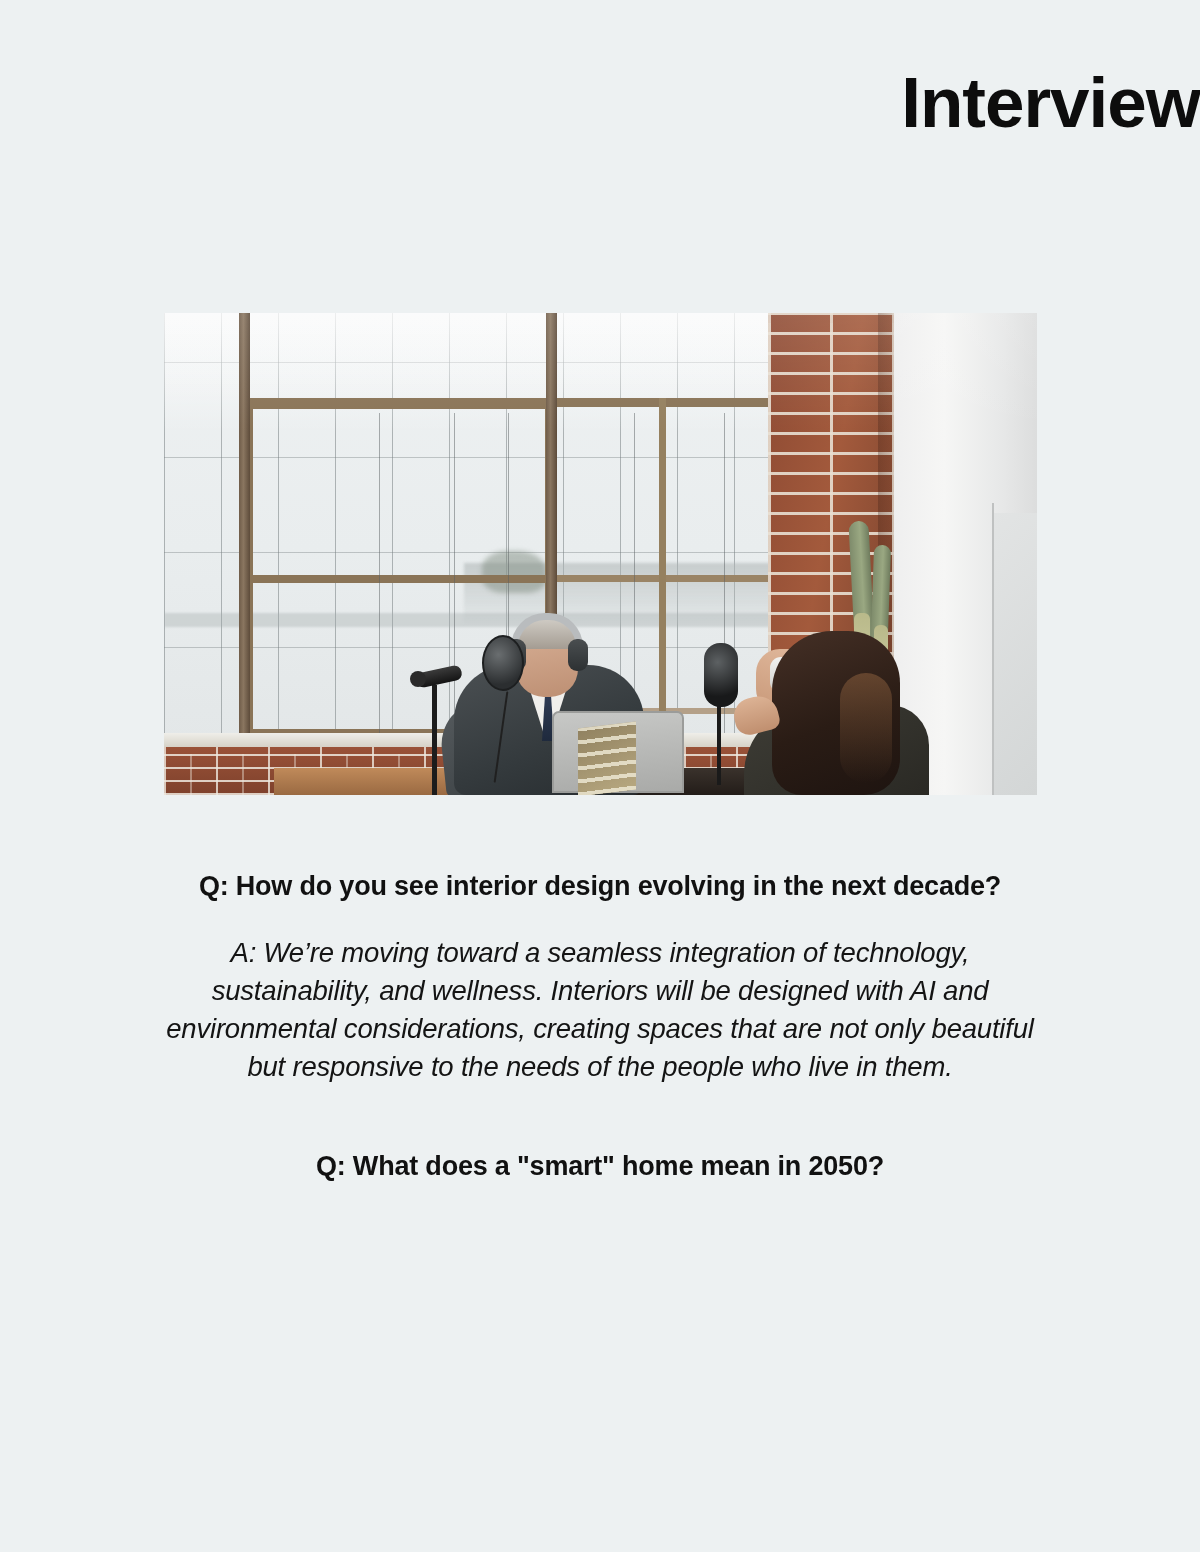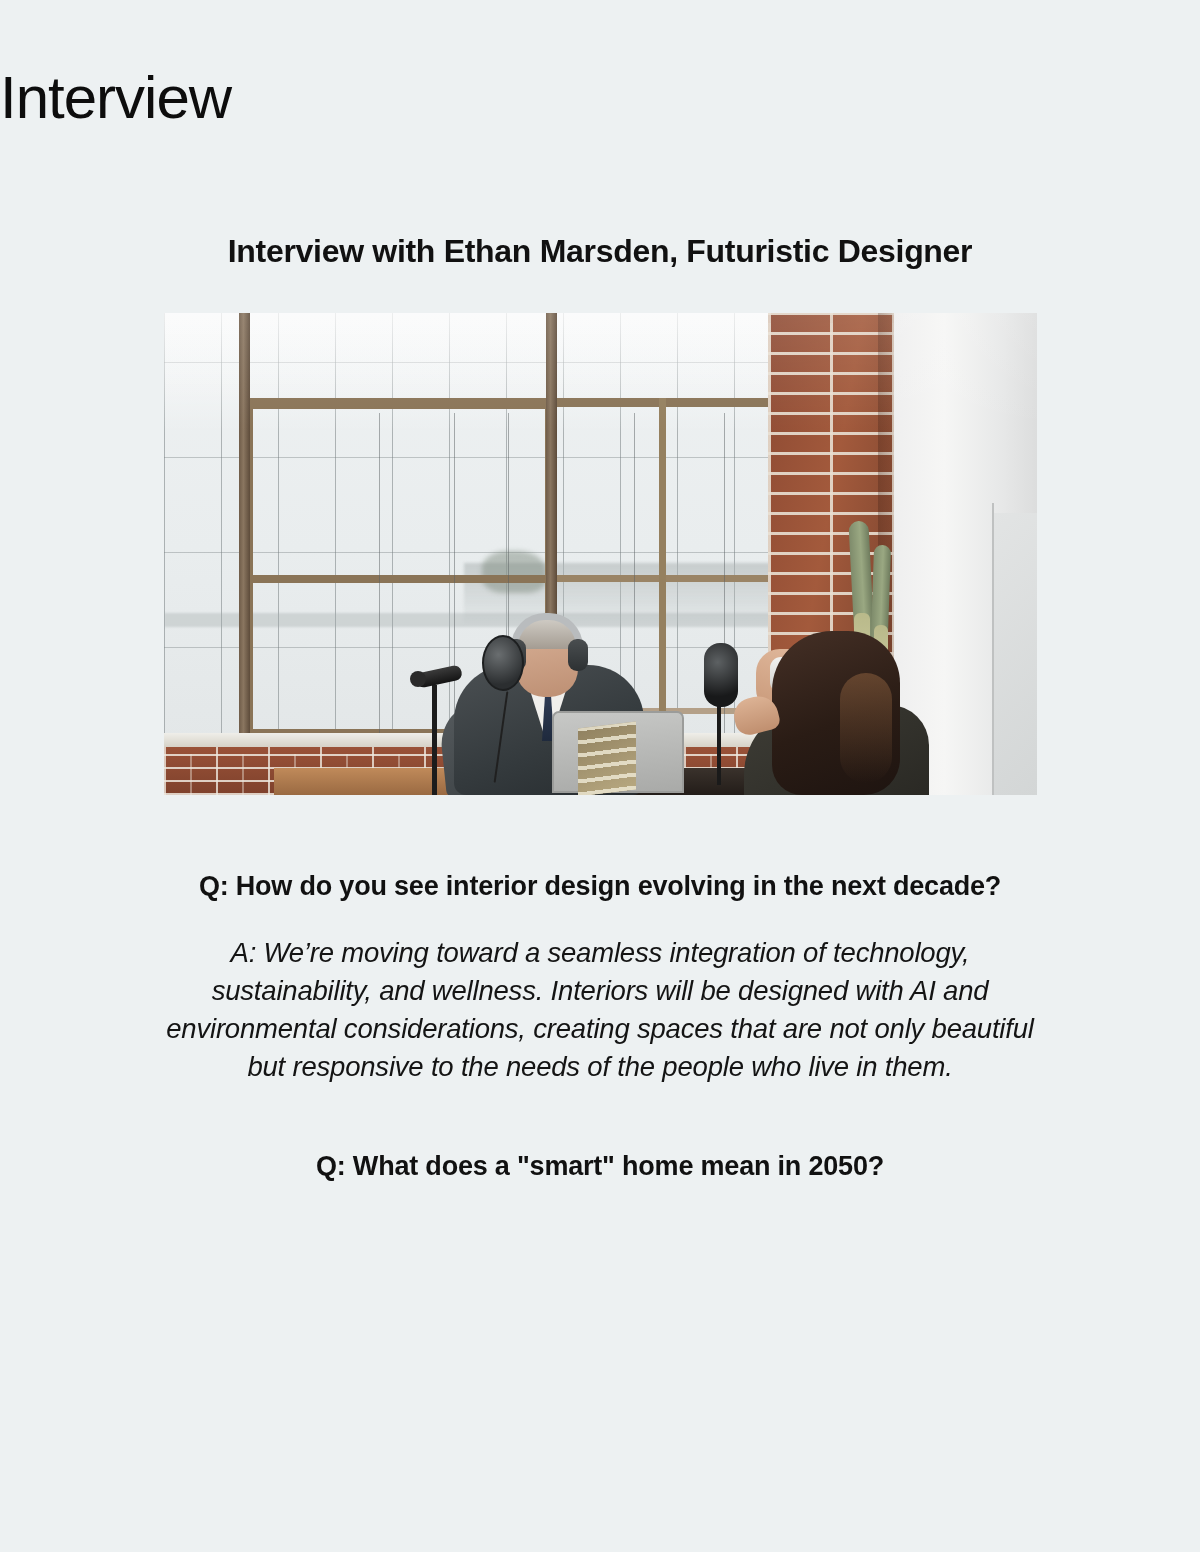--- a/index.html
+++ b/index.html
@@ -18,23 +18,23 @@
     height: 1552px;
     background: #edf1f2;
   }
 
   
   .main-title {
     position: absolute;
     top: 66px;
     left: 0;
     width: 1200px;
-    text-align: left;
-    font-size: 60px;
-    font-weight: 400;
+    text-align: right;
+    font-size: 71px;
+    font-weight: 700;
     letter-spacing: -1px;
     color: #0d0d0d;
     line-height: 1.05;
   }
 
   .subtitle {
     position: absolute;
     top: 231px;
     left: 0;
     width: 1200px;
@@ -381,21 +381,20 @@
   #q2 { top: 1149px; }
   #a2 { top: 1214px; }
 </style>
 </head>
 <body>
 
 <div class="page">
 
   <h1 class="main-title">Interview</h1>
 
-  <h2 class="subtitle">Interview with Ethan Marsden, Futuristic Designer</h2>
 
   <div class="photo">
     <div class="ph-layer window-wall"></div>
     <div class="ph-layer grid-fine"></div>
     <div class="ph-layer haze"></div>
 
     <div class="ph-layer horizon"></div>
     <div class="ph-layer horizon2"></div>
     <div class="ph-layer tree"></div>
 

